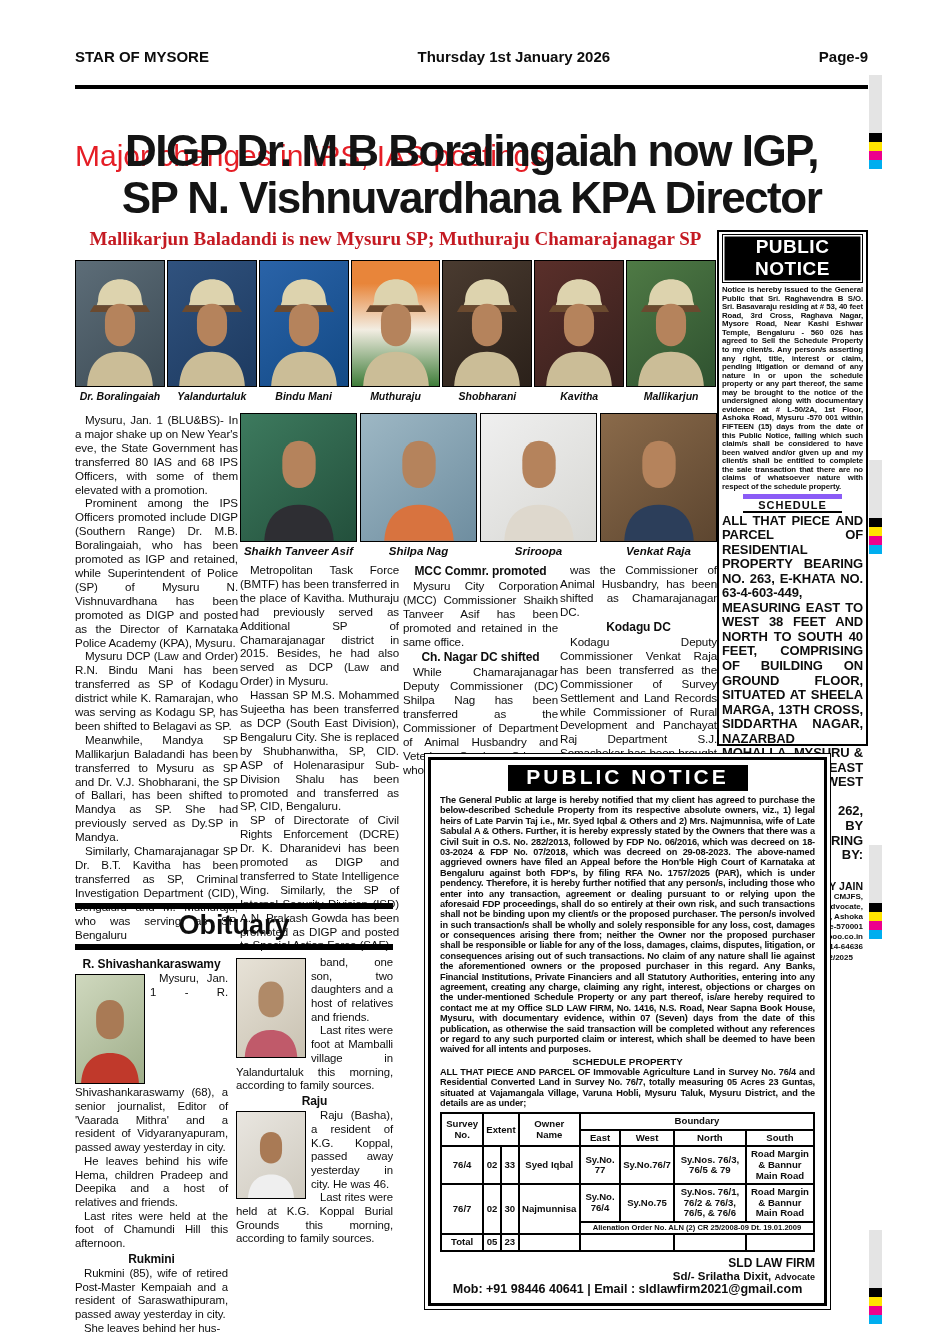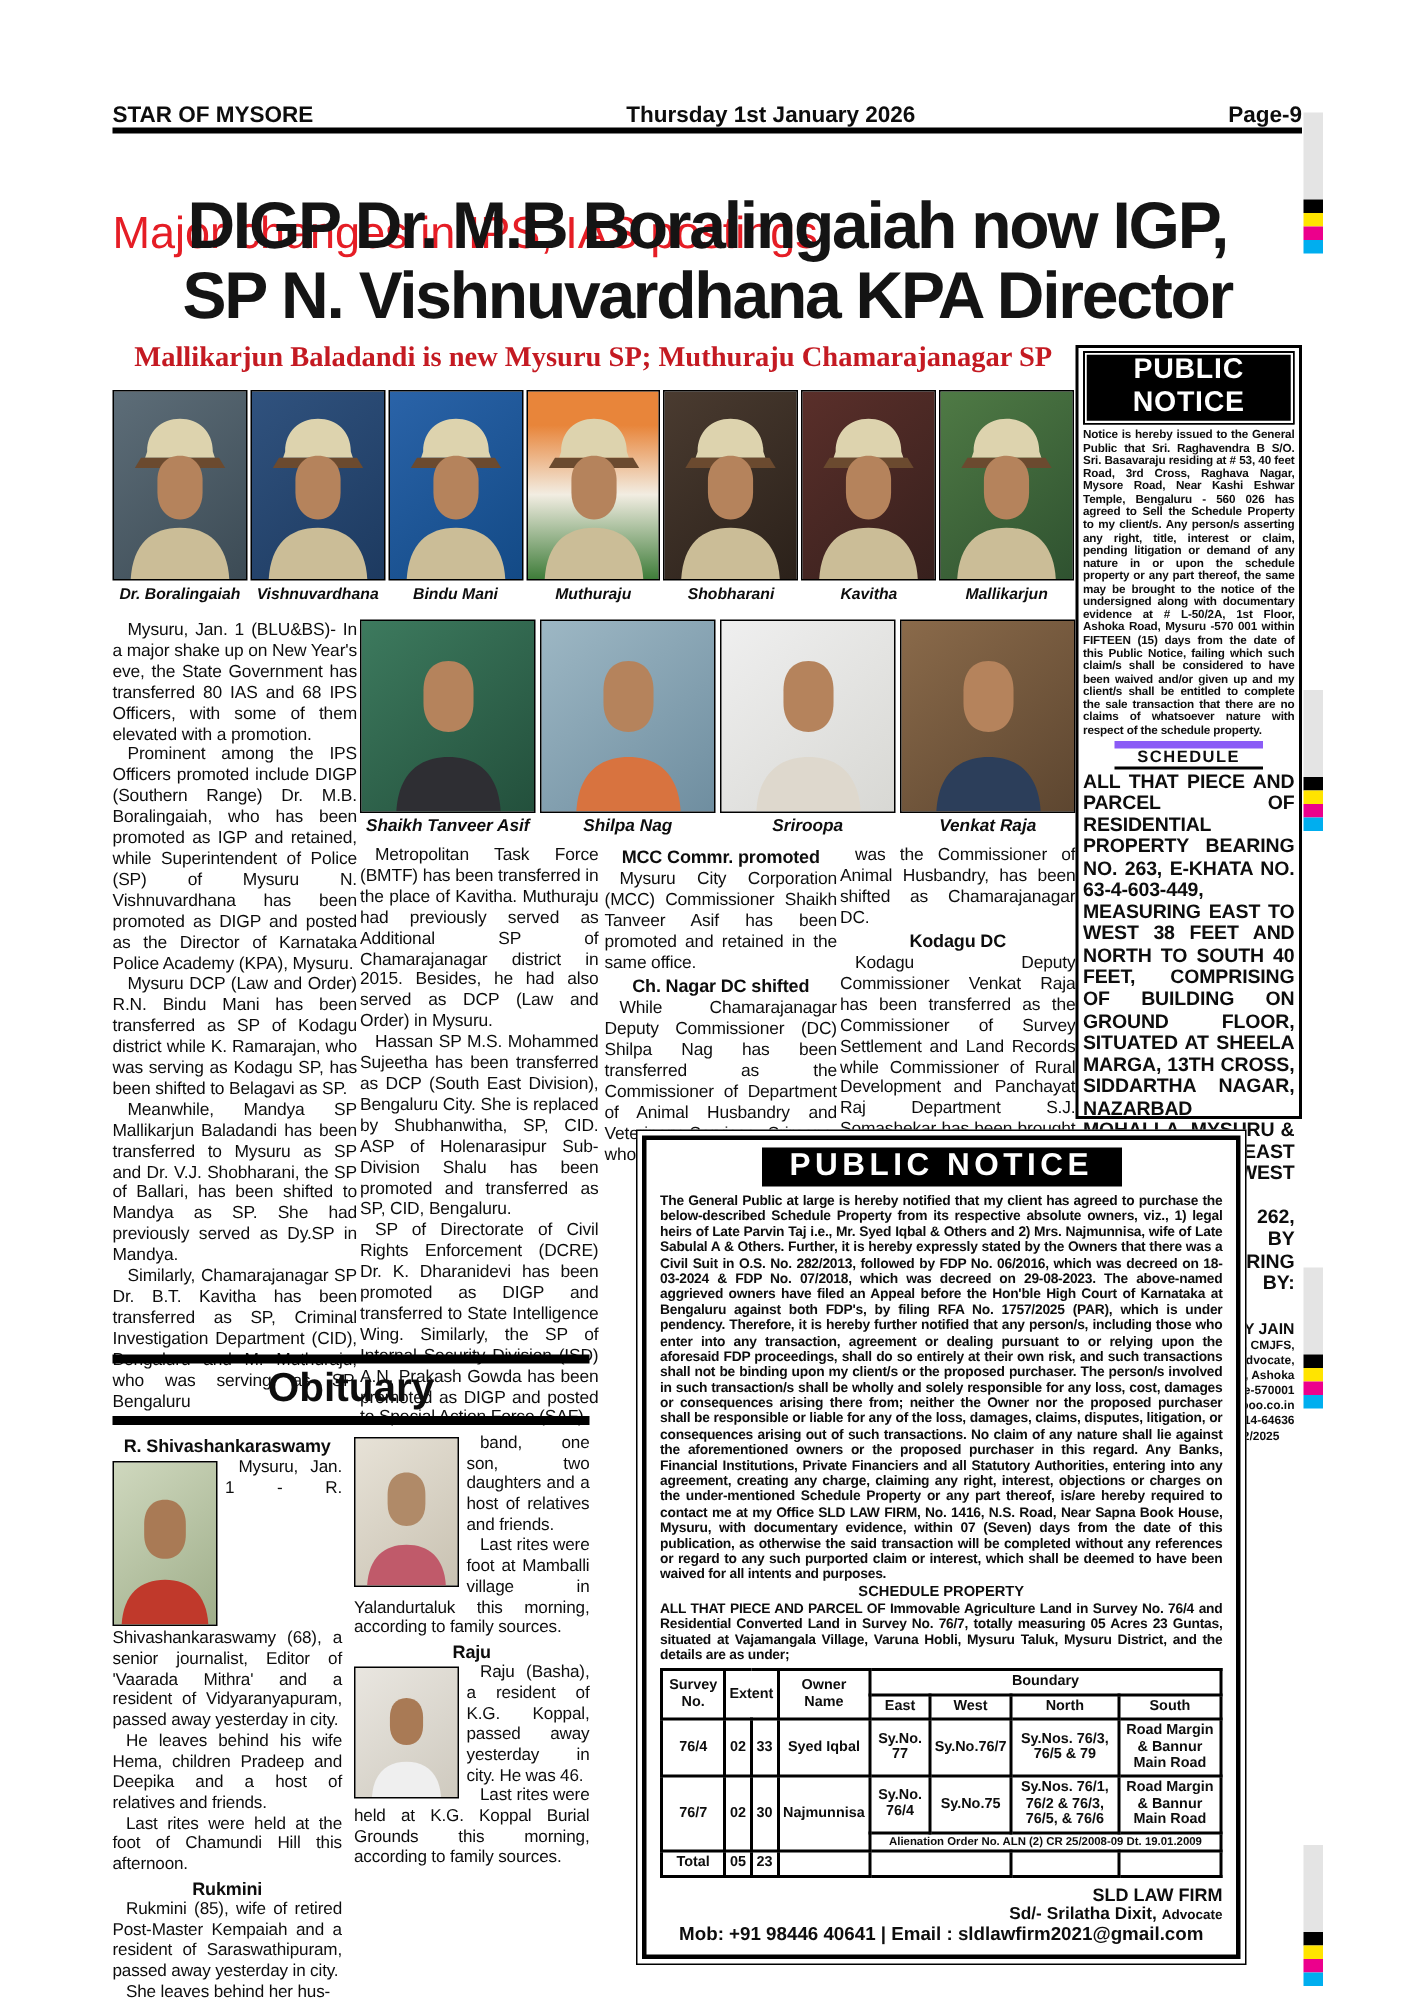--- a/index.html
+++ b/index.html
@@ -2,21 +2,21 @@
 <html><head>
 <meta charset="utf-8">
 <style>
   * { margin:0; padding:0; box-sizing:border-box; }
   html,body { background:#fff; }
   body { width:945px; height:1337px; position:relative; font-family:"Liberation Sans", sans-serif; color:#0d0d0d; overflow:hidden; }
 
   .abs { position:absolute; }
 
   
-  .masthead { left:75px; top:68px; width:793px; display:flex; justify-content:space-between; align-items:flex-end; font-weight:bold; font-size:15px; letter-spacing:0; }
+  .masthead { left:75px; top:48px; width:793px; display:flex; justify-content:space-between; align-items:flex-end; font-weight:bold; font-size:15px; letter-spacing:0; }
   .masthead-rule { left:75px; top:85px; width:793px; height:4px; background:#000; }
 
   
   .kicker { left:75px; top:92px; width:641px; text-align:left; color:#e51d25; font-size:30px; font-weight:normal;margin-top:47px; }
   .headline { left:75px; top:127px; width:793px; text-align:center; font-weight:bold; font-size:44px; line-height:1.07; letter-spacing:-1.5px; color:#141414; }
   .subhead { left:75px; top:228px; width:641px; text-align:center; font-family:"Liberation Serif", serif; font-weight:bold; font-size:19px; color:#c41a22; }
 
   
   .photo-row1 { left:75px; top:260px; width:641px; display:flex; gap:2px; }
   .photo-row2 { left:240px; top:413px; width:477px; display:flex; gap:3px; }
@@ -130,21 +130,21 @@
   </div>
   <div class="pcell">
     <div class="photo">
         <svg viewBox="0 0 60 84">
           <path class="cap" d="M14 22c0-10 7-16 16-16s16 6 16 16l1 3H13z" fill="#ddd3ae"></path>
           <path class="visor" d="M11 25h38l3 5H8z" fill="#6b4a2f"></path>
           <path class="head" d="M30 24c-7 0-11 5-11 12v6c0 8 5 13 11 13s11-5 11-13v-6c0-7-4-12-11-12" fill="#b5835c"></path>
           <path class="suit" d="M6 84c1-17 10-25 24-25s23 8 24 25z" fill="#cbbd97"></path>
         </svg>
       </div>
-    <div class="pcap">Vishnuvardhana</div>
+    <div class="pcap">Yalandurtaluk</div>
   </div>
   <div class="pcell">
     <div class="photo">
         <svg viewBox="0 0 60 84">
           <path class="cap" d="M14 22c0-10 7-16 16-16s16 6 16 16l1 3H13z" fill="#ddd3ae"></path>
           <path class="visor" d="M11 25h38l3 5H8z" fill="#6b4a2f"></path>
           <path class="head" d="M30 24c-7 0-11 5-11 12v6c0 8 5 13 11 13s11-5 11-13v-6c0-7-4-12-11-12" fill="#b5835c"></path>
           <path class="suit" d="M6 84c1-17 10-25 24-25s23 8 24 25z" fill="#cbbd97"></path>
         </svg>
       </div>

